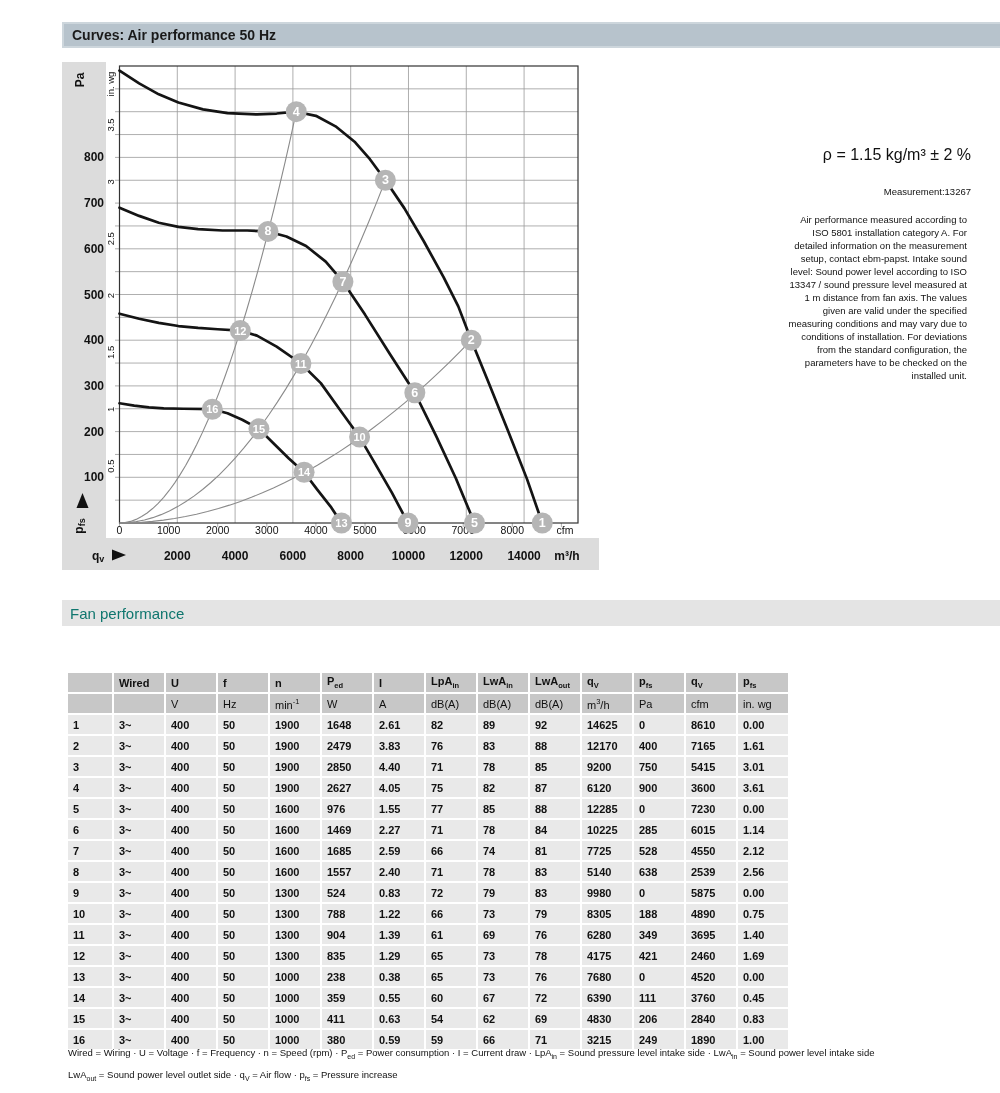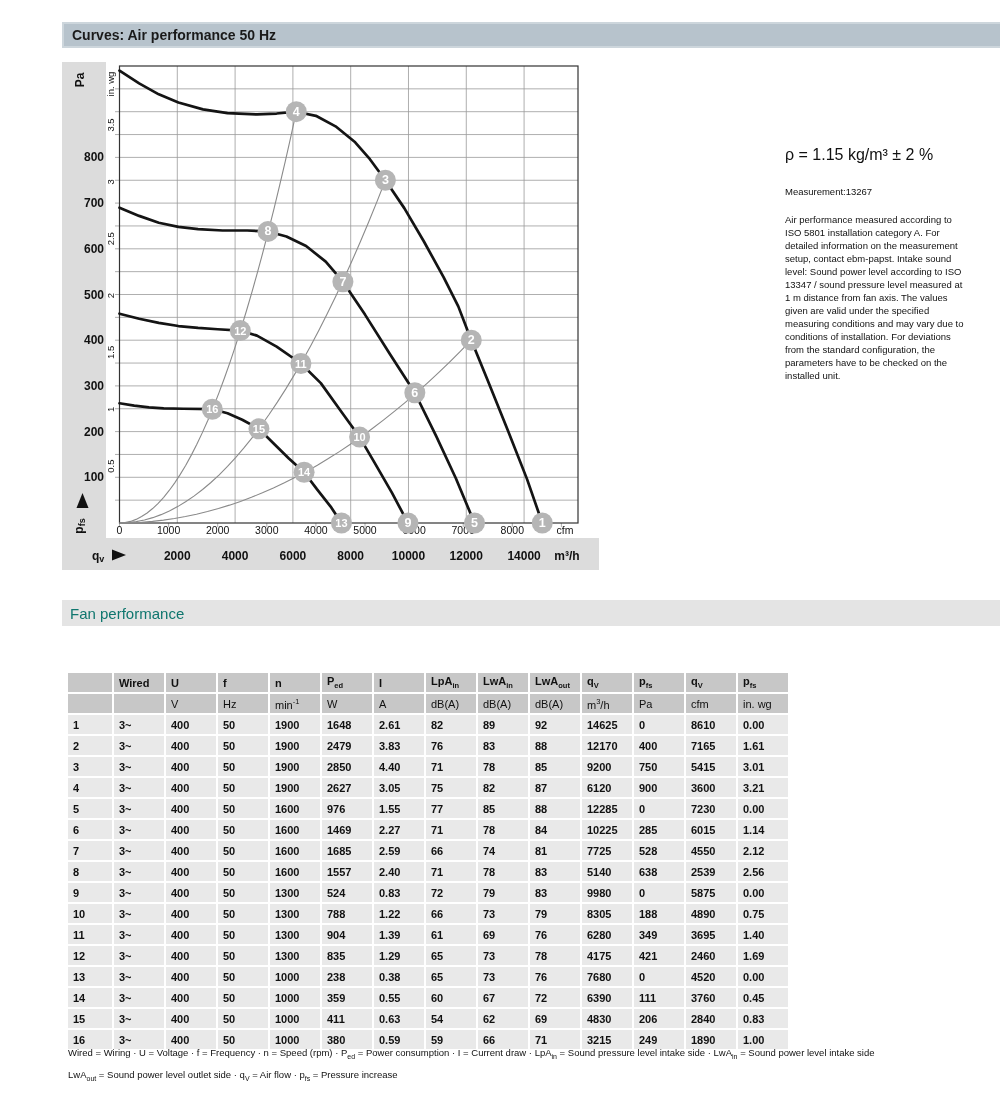--- a/index.html
+++ b/index.html
@@ -4,21 +4,21 @@
 <style>
   html,body{margin:0;padding:0;background:#fff;}
   .page{position:relative;width:1000px;height:1093px;background:#fff;
         font-family:"Liberation Sans",sans-serif;color:#111;overflow:hidden;}
   .section-bar{position:absolute;left:62px;width:994px;height:26px;display:flex;
         align-items:center;padding-left:8px;box-sizing:border-box;}
   .curves-bar{top:22px;background:#b7c3cc;border:2px solid #cdd6dc;
         font-weight:bold;font-size:14px;color:#1a1a1a;}
   .fan-bar{top:600px;background:#e4e4e4;font-size:15px;color:#0f766e;}
   #chart-svg{position:absolute;left:62px;top:62px;}
-  .side-panel{position:absolute;left:785px;top:146px;width:186px;}
+  .side-panel{position:absolute;left:785px;top:146px;width:186px;text-align:right;}
   .density{font-size:16px;margin:0 0 22px 0;}
   .measurement{font-size:9.5px;margin:8px 0 16px 0;}
   .note{font-size:9.5px;line-height:13px;width:182px;}
   .fan-table{position:absolute;left:66px;top:639px;border-collapse:separate;
         border-spacing:2px;table-layout:fixed;margin-top:32px;}
   .fan-table td{height:19px;padding:0 2px 0 5px;font-size:11px;white-space:nowrap;
         overflow:hidden;vertical-align:middle;}
   .fan-table thead tr.h1 td{background:#c7c7c7;font-weight:bold;}
   .fan-table thead tr.h2 td{background:#c7c7c7;font-weight:normal;}
   .fan-table tbody td{background:#e9e9e9;font-weight:bold;}
@@ -277,28 +277,28 @@
           <td>5415</td>
           <td>3.01</td>
         </tr>
         <tr>
           <td>4</td>
           <td>3~</td>
           <td>400</td>
           <td>50</td>
           <td>1900</td>
           <td>2627</td>
-          <td>3.05</td>
+          <td>4.05</td>
           <td>75</td>
           <td>82</td>
           <td>87</td>
           <td>6120</td>
           <td>900</td>
           <td>3600</td>
-          <td>3.21</td>
+          <td>3.61</td>
         </tr>
         <tr>
           <td>5</td>
           <td>3~</td>
           <td>400</td>
           <td>50</td>
           <td>1600</td>
           <td>976</td>
           <td>1.55</td>
           <td>77</td>

